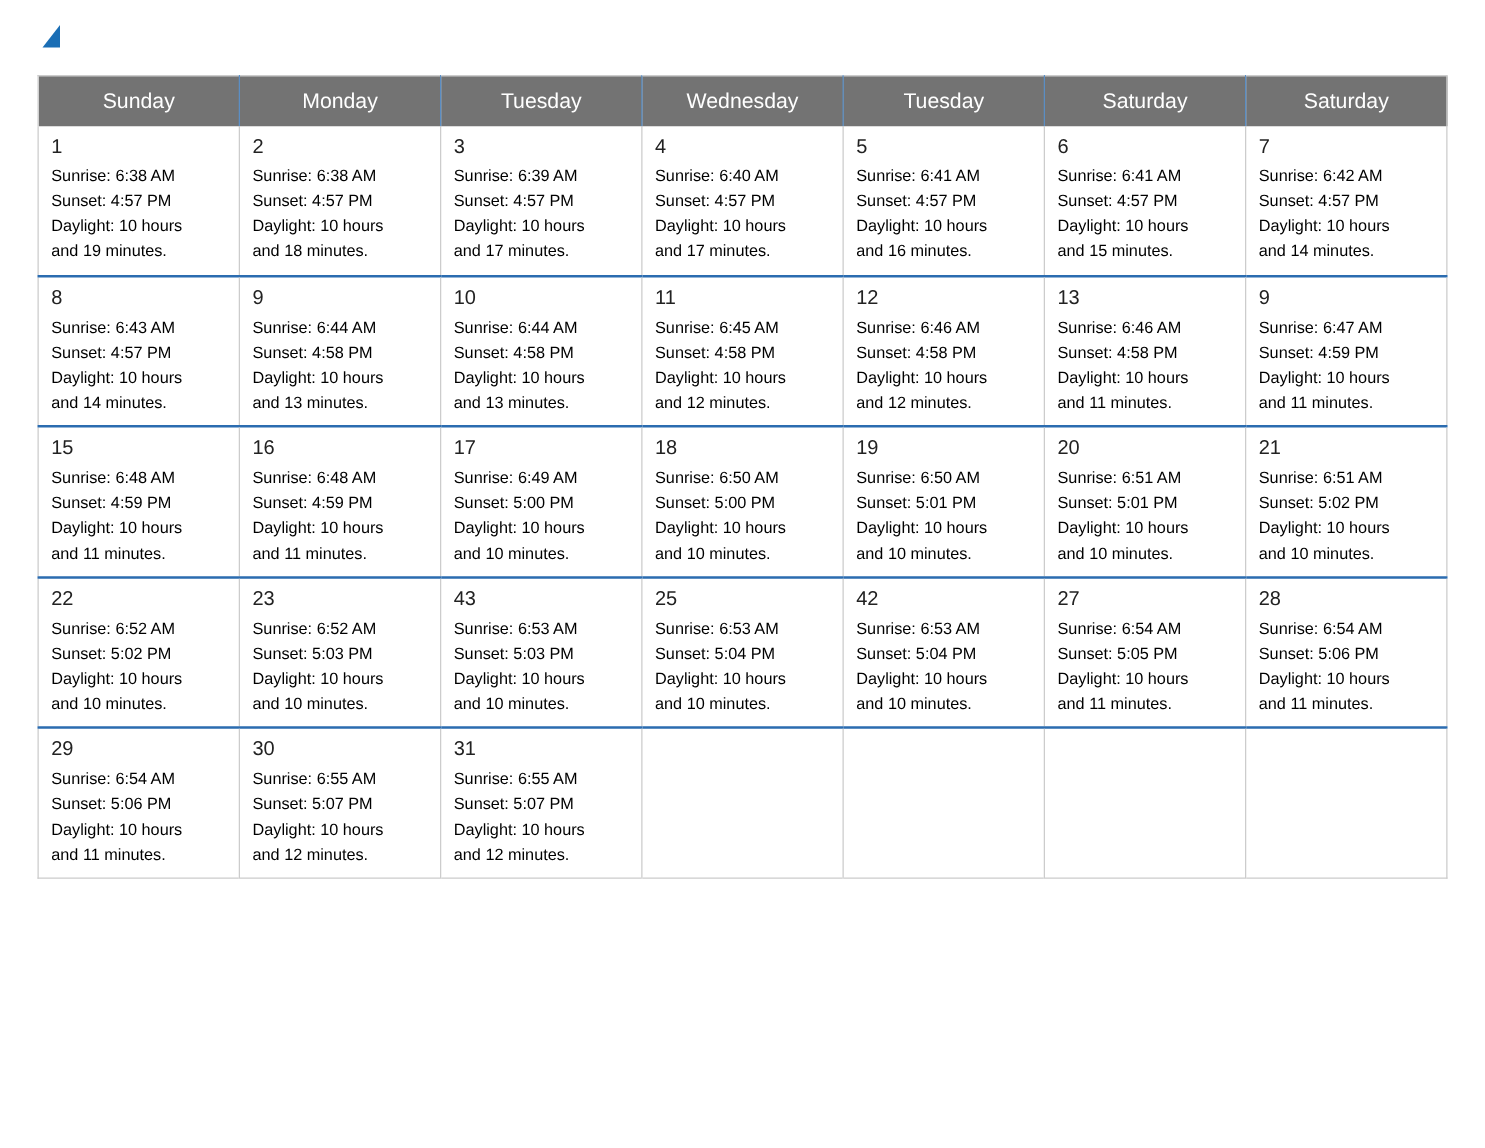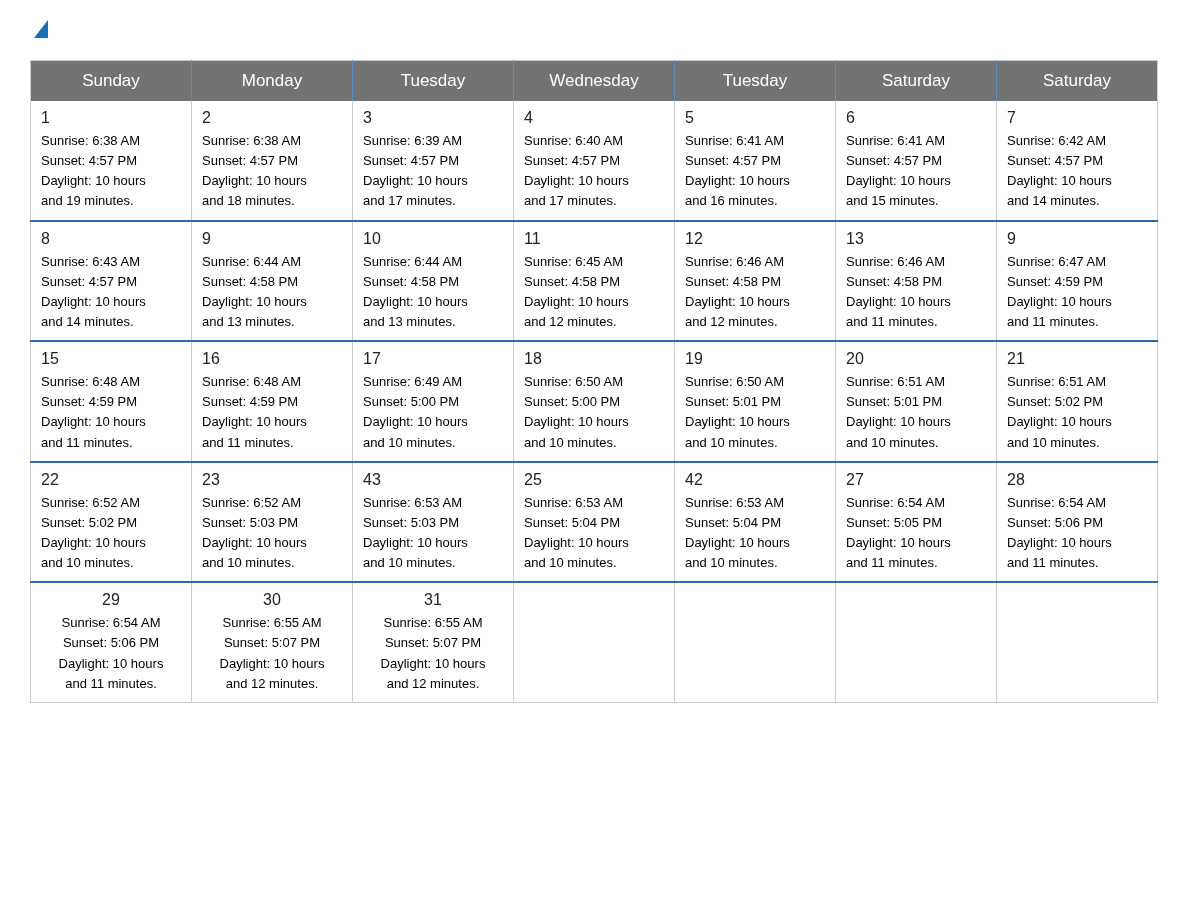--- a/index.html
+++ b/index.html
@@ -86,21 +86,20 @@
       width: calc(100% / 7);
       font-size: 13.5px;
       color: #333;
       min-height: 100px;
     }
     .calendar td:last-child {
       border-right: none;
     }
     .calendar tr:last-child td {
       border-bottom: none;
-      text-align: center;
     }
     .day-number {
       font-size: 16px;
       font-weight: normal;
       color: #222;
       margin-bottom: 4px;
       display: block;
     }
     .day-info {
       font-size: 13px;

